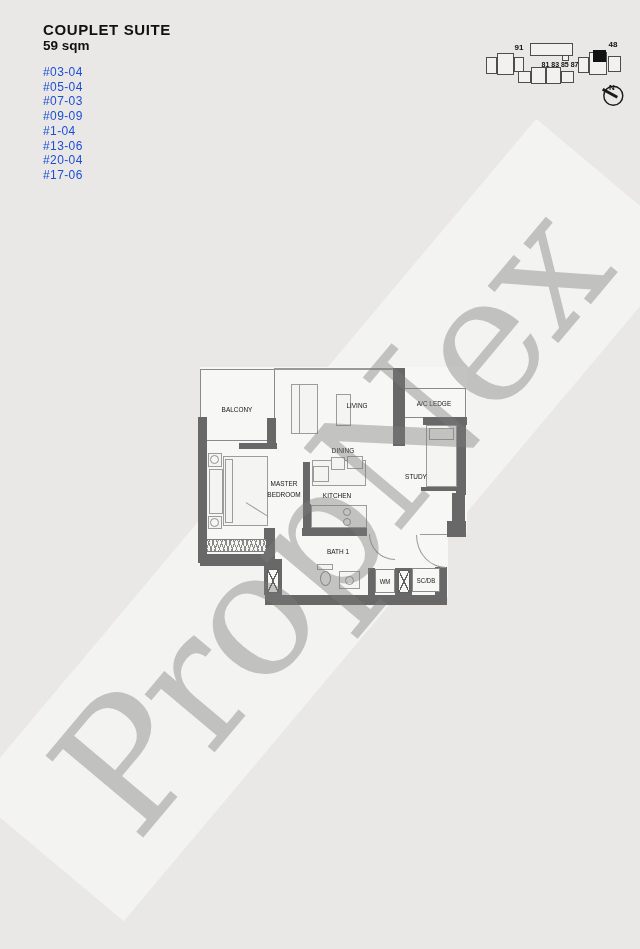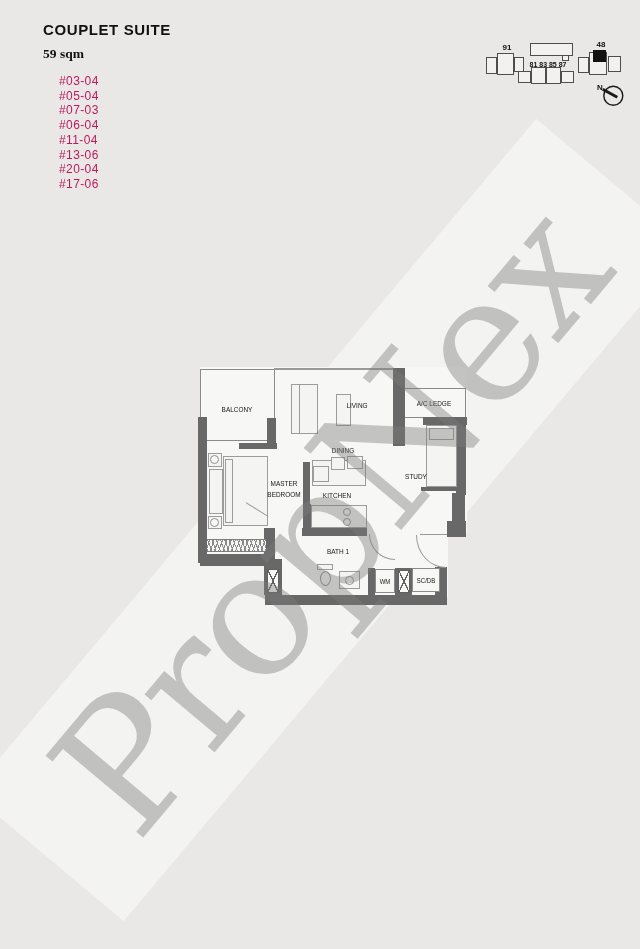--- a/index.html
+++ b/index.html
@@ -12,28 +12,28 @@
   .wm-text{position:absolute;left:-30px;top:385px;width:720px;height:270px;
            display:flex;align-items:center;justify-content:center;
            font-family:"DejaVu Serif","Liberation Serif",serif;
            font-size:175px;color:rgba(125,125,125,0.42);letter-spacing:-4px;
            transform:rotate(-50deg);z-index:6;pointer-events:none;}
 
   
   .header{position:absolute;left:43px;top:21px;z-index:4;color:#111;}
   .title{font-size:15px;font-weight:bold;letter-spacing:.6px;}
   .unitType{font-size:52px;font-weight:bold;line-height:44px;margin-top:12px;letter-spacing:-1px;}
-  .area{font-size:13.5px;font-weight:bold;margin-top:8px;font-family:Liberation Serif, serif;}
-  .units{margin-top:12px;font-size:12px;line-height:14.7px;color:#be185d;letter-spacing:.4px;margin-left:16px;}
+  .area{font-size:13.5px;font-weight:bold;margin-top:0;}
+  .units{margin-top:12px;font-size:12px;line-height:14.7px;color:#1d4ed8;letter-spacing:.4px;}
 
   
   .keyplan{position:absolute;left:478px;top:35px;width:154px;height:78px;z-index:4;}
   .kp-b{position:absolute;background:#f2f1ef;border:1px solid #4d4d4d;box-sizing:border-box;}
   .kp-lbl{position:absolute;font-size:8px;font-weight:bold;color:#111;
-          transform:translate(-50%,-50%);white-space:nowrap;}
+          transform:translate(-50%,-50%);white-space:nowrap;margin-left:12px;}
   .kp-black{position:absolute;background:#121212;}
   .compass{position:absolute;left:118px;top:46px;}
 
   
   .plan{position:absolute;left:190px;top:357px;width:292px;height:252px;z-index:3;}
   .floor{position:absolute;background:#f7f7f5;}
   .wall{position:absolute;background:#686868;}
   .thin{position:absolute;border:1.5px solid #8a8a8a;background:#f7f7f5;box-sizing:border-box;}
   .furn{position:absolute;border:1px solid #9c9c9c;background:#f4f4f2;box-sizing:border-box;}
   .circ{position:absolute;border:1px solid #909090;border-radius:50%;background:#f7f7f5;box-sizing:border-box;}
@@ -60,22 +60,22 @@
 
 <div class="wm-band"></div>
 
 <div class="header">
   <div class="title">COUPLET SUITE</div>
   <div class="area">59 sqm</div>
   <div class="units">
     <div>#03-04</div>
     <div>#05-04</div>
     <div>#07-03</div>
-    <div>#06-04</div>
-    <div>#11-04</div>
+    <div>#09-09</div>
+    <div>#1-04</div>
     <div>#13-06</div>
     <div>#20-04</div>
     <div>#17-06</div>
   </div>
 </div>
 
 <div class="keyplan">
   <div class="kp-lbl" style="left:29px;top:12px">91</div>
   <div class="kp-lbl" style="left:123px;top:9px">48</div>
   <div class="kp-lbl" style="left:70px;top:29px;font-size:7px">81 83 85 87</div>

